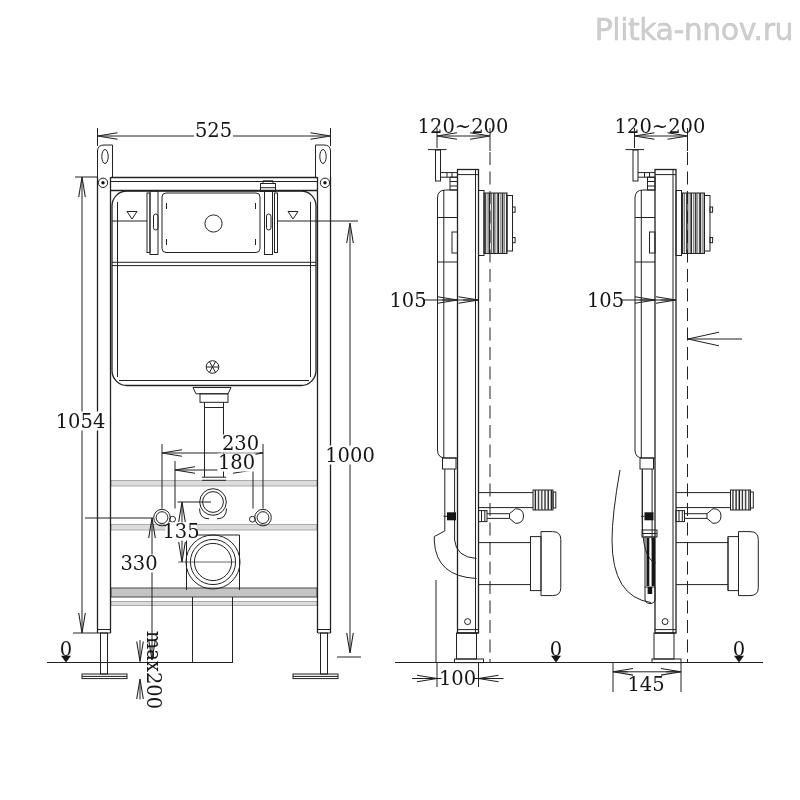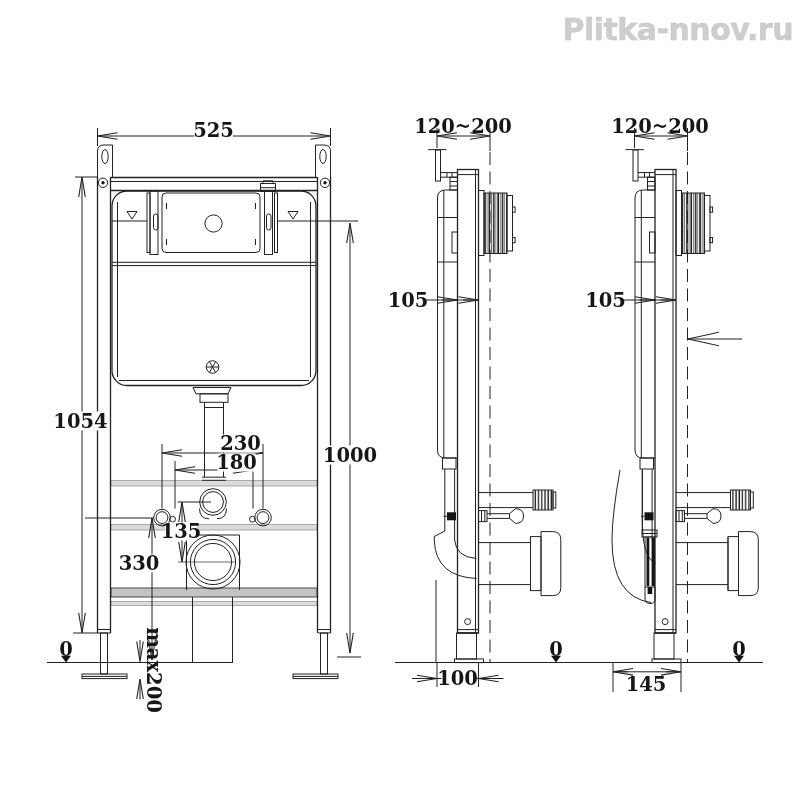--- a/index.html
+++ b/index.html
@@ -1,16 +1,16 @@
 <!DOCTYPE html>
 <html><head>
 <meta charset="utf-8">
 <style>
   html,body{margin:0;padding:0;background:#ffffff;}
-  .stage{width:800px;height:800px;position:relative;background:#fff;overflow:hidden;font-weight:bold;}
+  .stage{width:800px;height:800px;position:relative;background:#fff;overflow:hidden;}
   svg text{font-family:"DejaVu Serif","Liberation Serif",serif;font-size:19.5px;fill:#161616;
            text-anchor:middle;dominant-baseline:central;}
   svg .wm{font-family:"DejaVu Sans","Liberation Sans",sans-serif;font-size:30px;letter-spacing:-0.5px;
           text-anchor:end;dominant-baseline:alphabetic;fill:#cecece;stroke:#c2c2c2;stroke-width:0.4;}
   svg .ln{stroke:#222;fill:none;stroke-width:1;}
   svg .ln2{stroke:#222;fill:none;stroke-width:1.3;}
   svg .thin{stroke:#444;fill:none;stroke-width:0.8;}
   svg .dash{stroke:#222;fill:none;stroke-width:1;stroke-dasharray:13 6.5;}
   svg .blk{fill:#151515;stroke:none;}
   svg .bgw{fill:#ffffff;stroke:none;}

